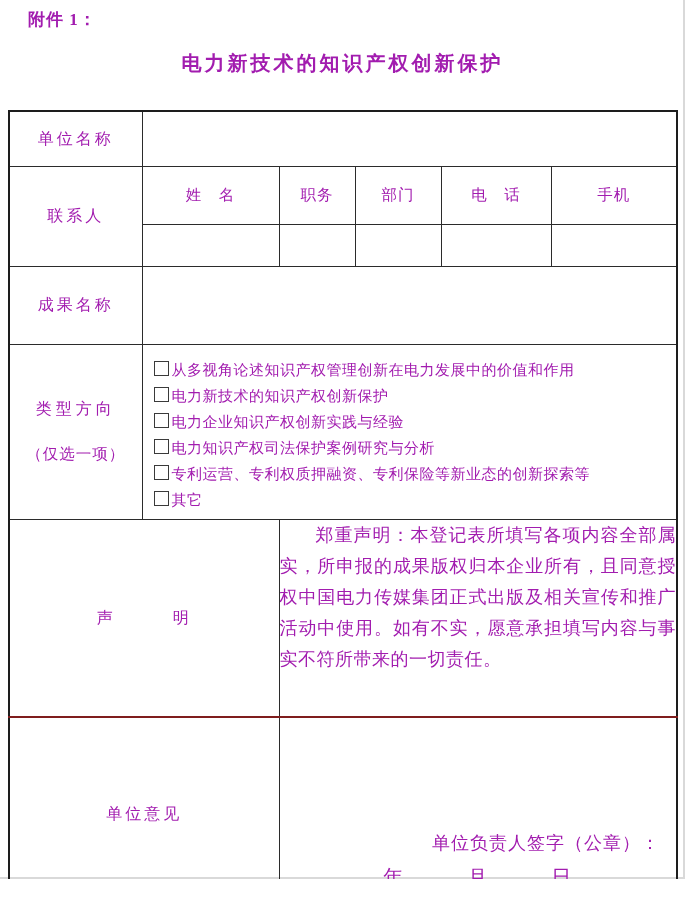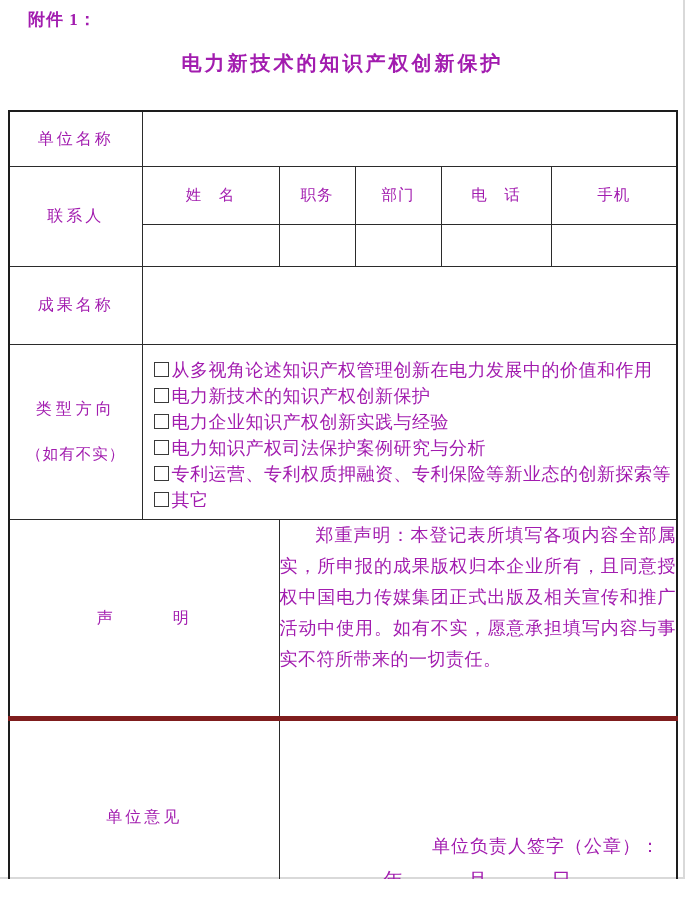--- a/index.html
+++ b/index.html
@@ -46,21 +46,21 @@
     padding: 0;
     vertical-align: middle;
     overflow: hidden;
   }
   tr.r1 td { height: 54px; }
   tr.r2 td { height: 57px; }
   tr.r3 td { height: 41px; }
   tr.r4 td { height: 77px; margin-left: 41px; }
   tr.r5 td { height: 170px; }
   tr.r6 td { height: 196px; }
-  tr.r7 td { height: 193px; border-top: 5px solid #7f1d1d; }
+  tr.r7 td { height: 193px; border-top: 2px solid #7f1d1d; }
 
   td.lbl {
     text-align: center;
     font-size: 16px;
     letter-spacing: 3px;
   }
   td.colhead {
     text-align: center;
     font-size: 15.5px;
     letter-spacing: 1px;
@@ -73,21 +73,21 @@
     align-items: center;
     justify-content: center;
     height: 100%;
     gap: 24px;
   }
   .two-line-label .l1 { font-size: 16px; letter-spacing: 4px; }
   .two-line-label .l2 { font-size: 15.5px; letter-spacing: 1px; }
 
   .opts {
     padding: 12px 6px 6px 11px;
-    font-size: 18px;
+    font-size: 15px;
     line-height: 26px;
     letter-spacing: 0.5px;
     white-space: nowrap;
   }
   .opt { display: block; }
   .cb {
     display: inline-block;
     width: 13px;
     height: 13px;
     border: 1px solid #3a3a3a;
@@ -170,21 +170,21 @@
 
     <tr class="r4">
       <td class="lbl">成果名称</td>
       <td colspan="5"></td>
     </tr>
 
     <tr class="r5">
       <td>
         <div class="two-line-label">
           <span class="l1">类型方向</span>
-          <span class="l2">（如有不实）</span>
+          <span class="l2">（仅选一项）</span>
         </div>
       </td>
       <td colspan="5" style="vertical-align:middle">
         <div class="opts">
           <div class="opt">
             <span class="cb"></span><span>从多视角论述知识产权管理创新在电力发展中的价值和作用</span>
           </div>
           <div class="opt">
             <span class="cb"></span><span>电力新技术的知识产权创新保护</span>
           </div>

